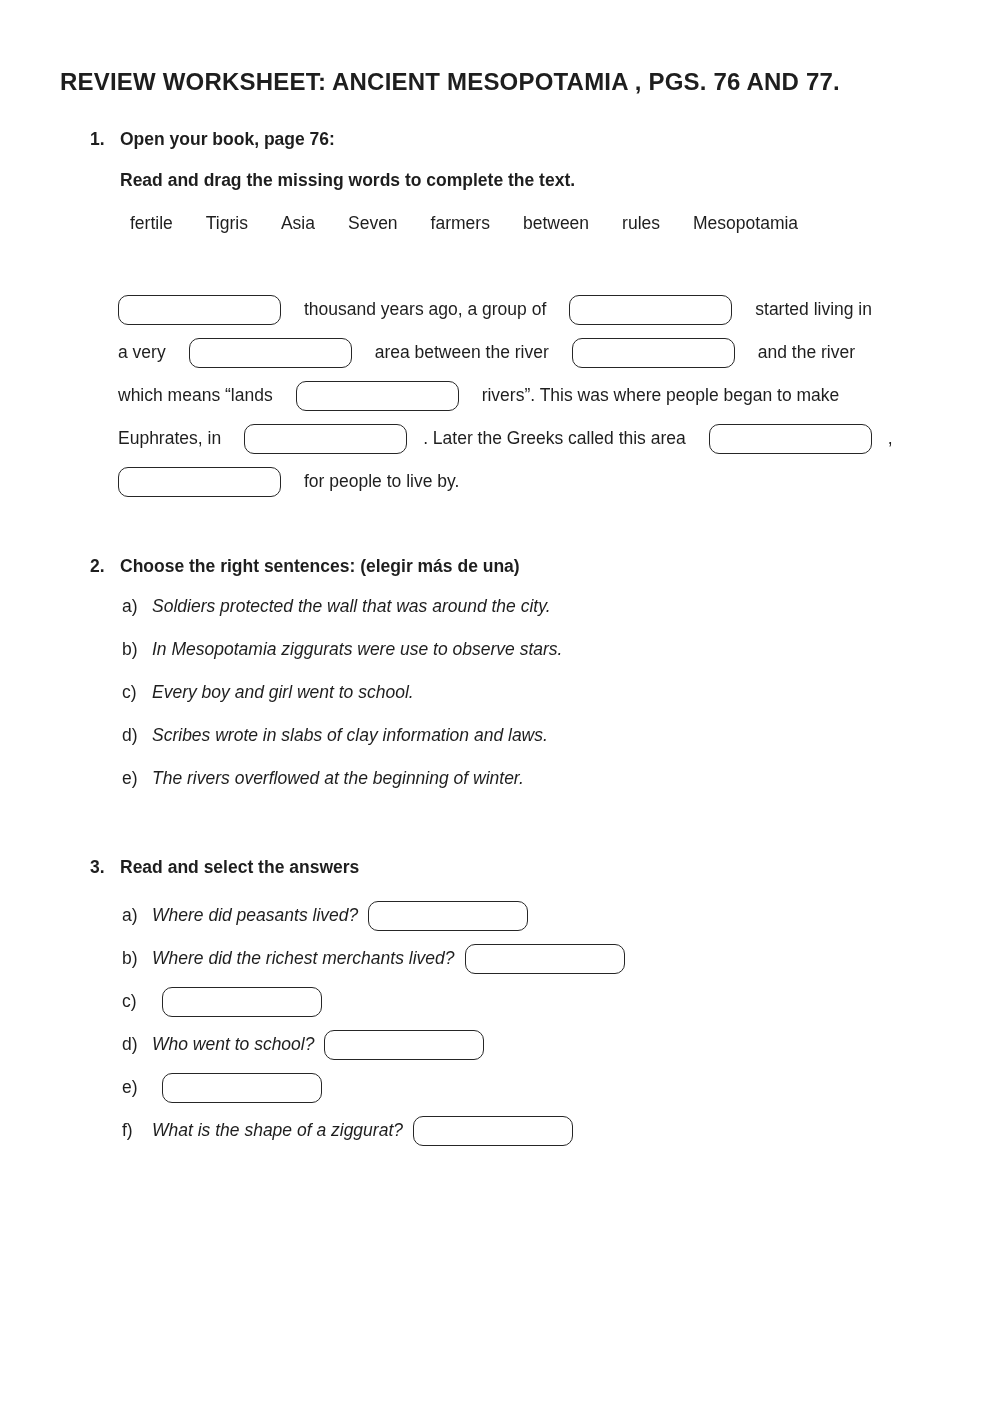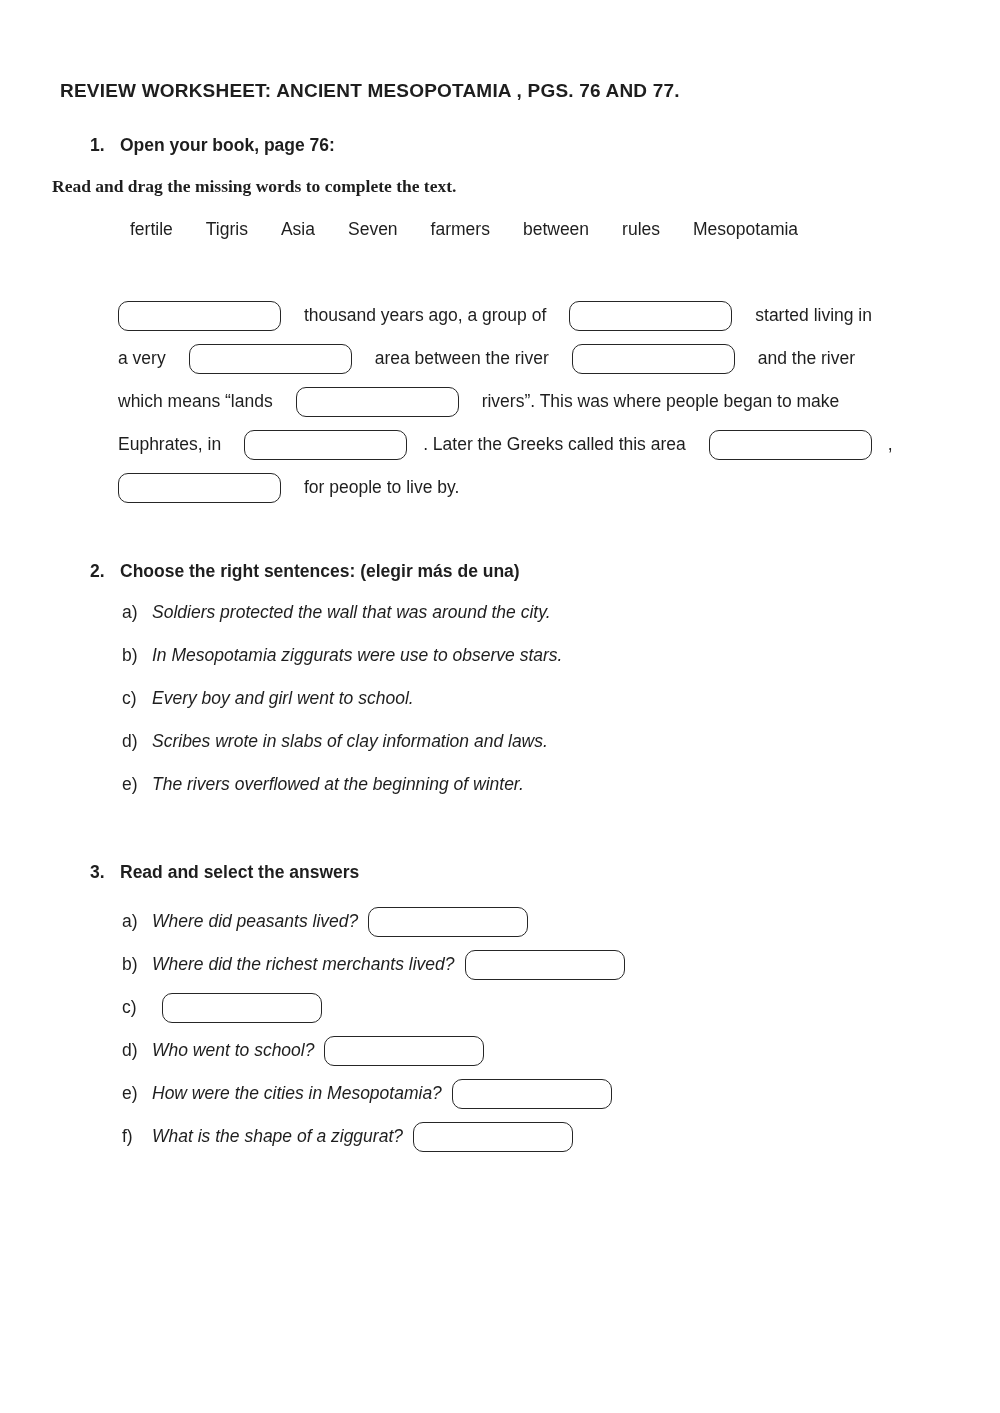--- a/index.html
+++ b/index.html
@@ -9,29 +9,29 @@
     background:#ffffff;
     color:#1e1e1e;
     font-family:"Liberation Sans", sans-serif;
     font-size:17.5px;
     line-height:1.25;
     box-sizing:border-box;
     padding-top:63px;
     overflow:hidden;
   }
   .title {
-    margin:16px 0 0 60px;
-    font-size:19px;
+    margin:4px 0 0 60px;
+    font-size:24px;
     font-weight:700;
     letter-spacing:0.2px;
   }
   .sec-head { display:flex; font-weight:700; }
   .sec-head .num { flex:0 0 30px; width:30px; }
   #sec1-head { margin:32px 0 0 90px; }
-  .instruction { margin:19px 0 0 52px; font-weight:700;font-family:Liberation Serif, serif; }
+  .instruction { margin:19px 0 0 120px; font-weight:700; }
 
   .word-bank { margin:21px 0 0 130px; display:flex; gap:33px; flex-wrap:nowrap;align-items:center; }
   .wb-word { cursor:grab; white-space:nowrap; }
 
   .cloze { margin:54px 0 0 118px; }
   .cloze-line { display:flex; align-items:center; height:43px; column-gap:23px; }
   .cloze-text { white-space:nowrap; }
   .cloze-text.punct { margin-left:-7px; }
 
   .blank-box {
@@ -167,21 +167,20 @@
           <span class="letter">c)</span>
           <span class="answer-box"></span>
         </div>
         <div class="w-item">
           <span class="letter">d)</span>
           <span class="txt">Who went to school?</span>
           <span class="answer-box"></span>
         </div>
         <div class="w-item">
           <span class="letter">e)</span>
-          <span class="txt">How were the cities in Mesopotamia?</span>
           <span class="answer-box"></span>
         </div>
         <div class="w-item">
           <span class="letter">f)</span>
           <span class="txt">What is the shape of a ziggurat?</span>
           <span class="answer-box"></span>
         </div>
       </div>
   </section>
 

